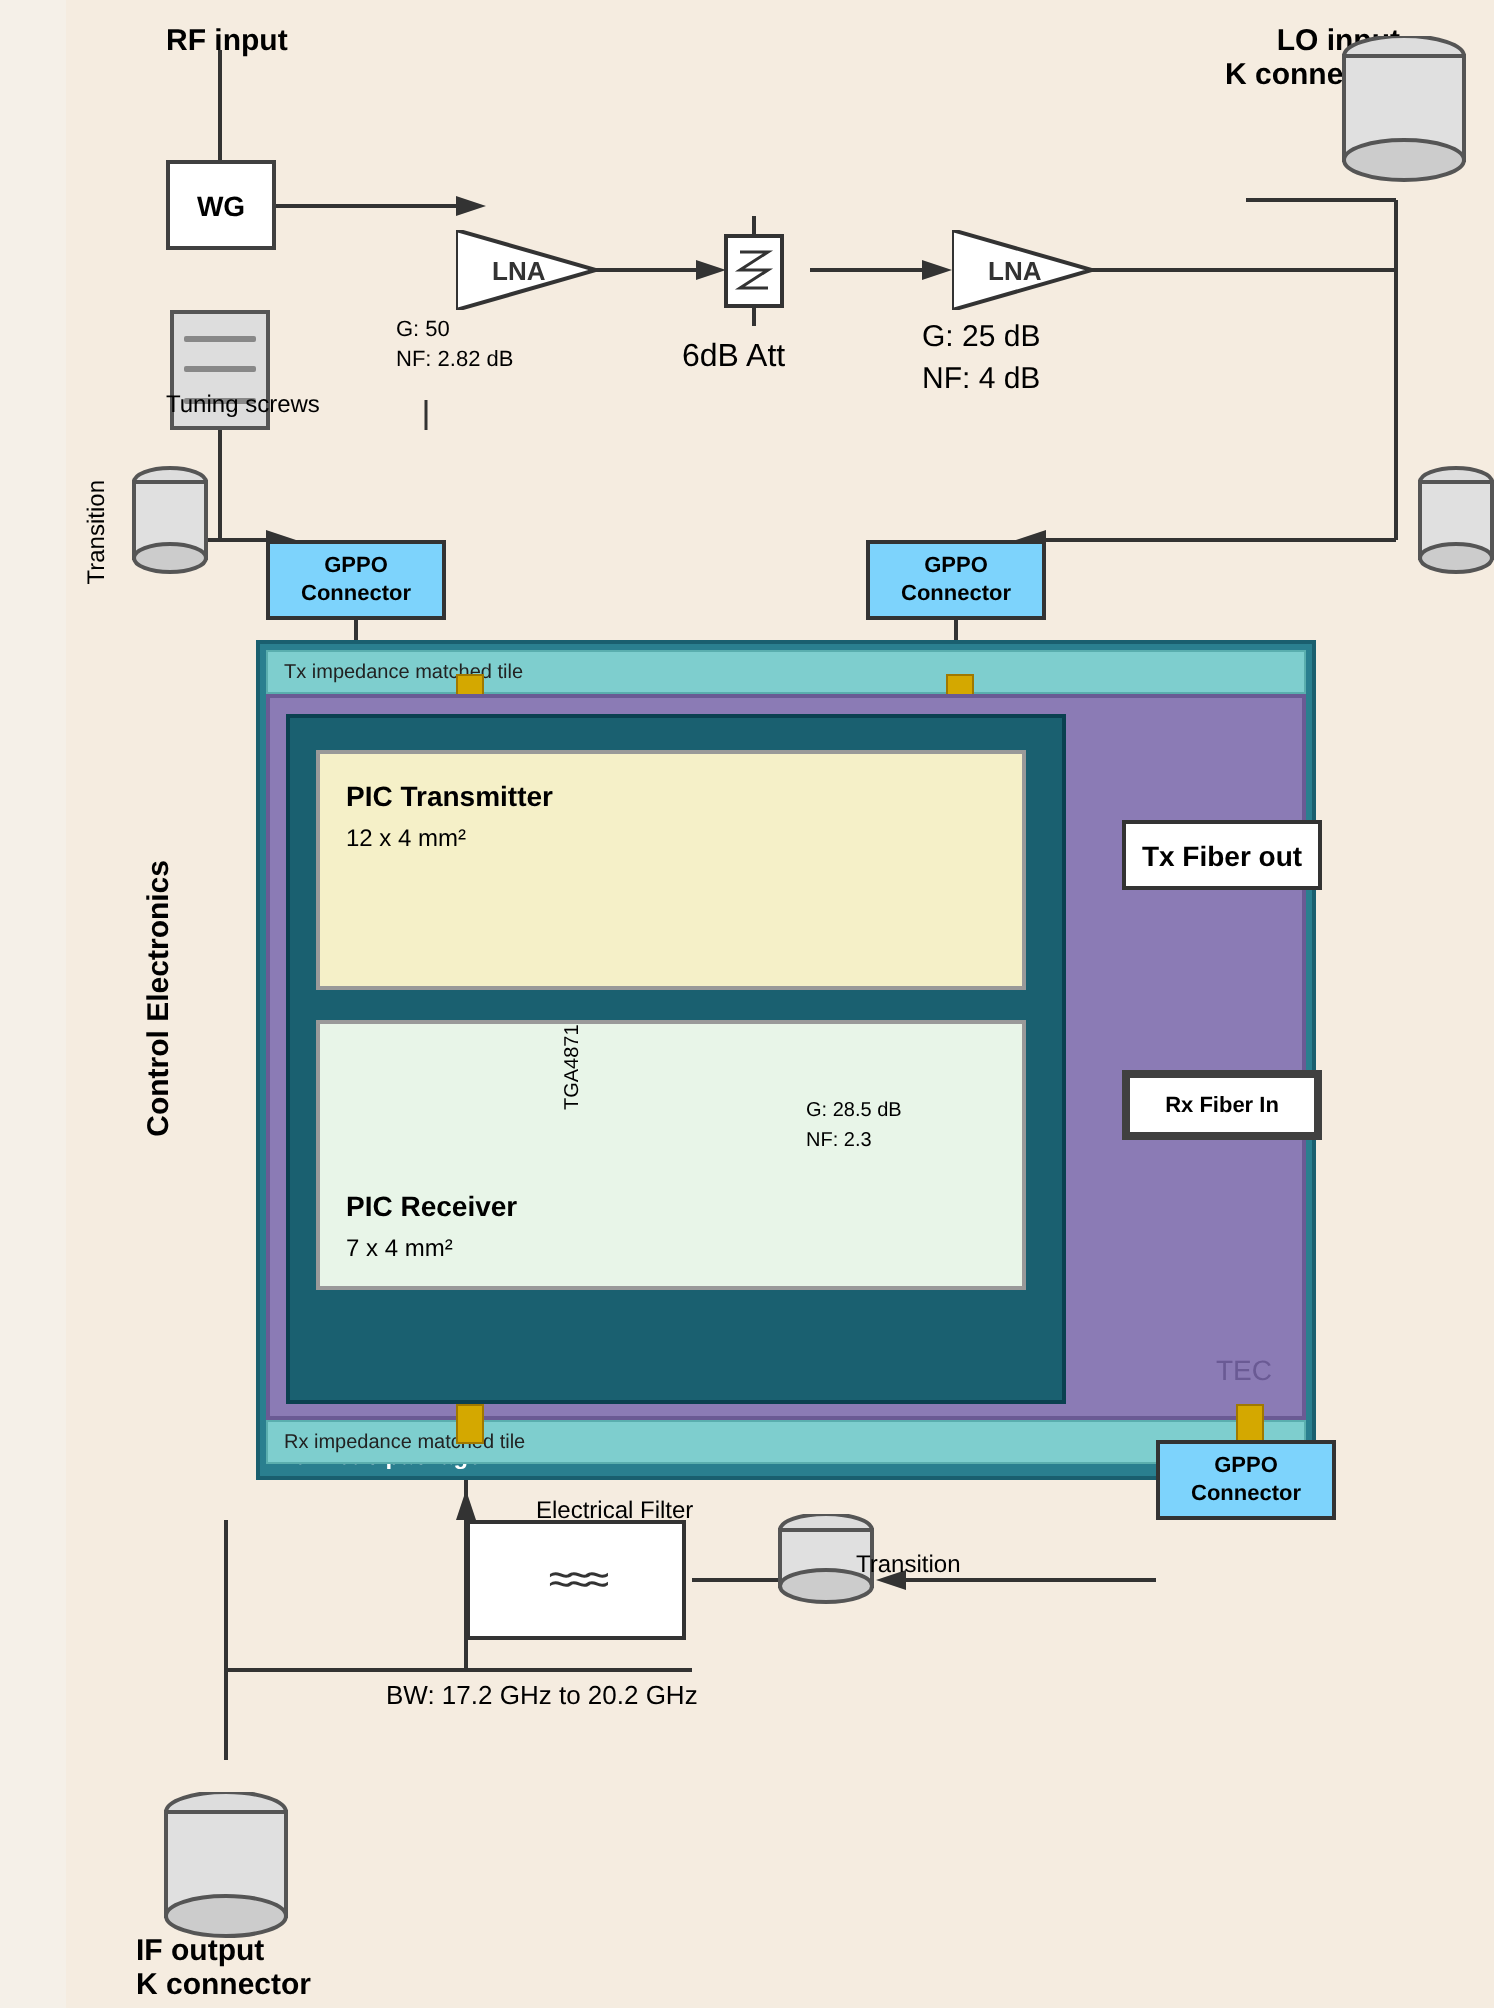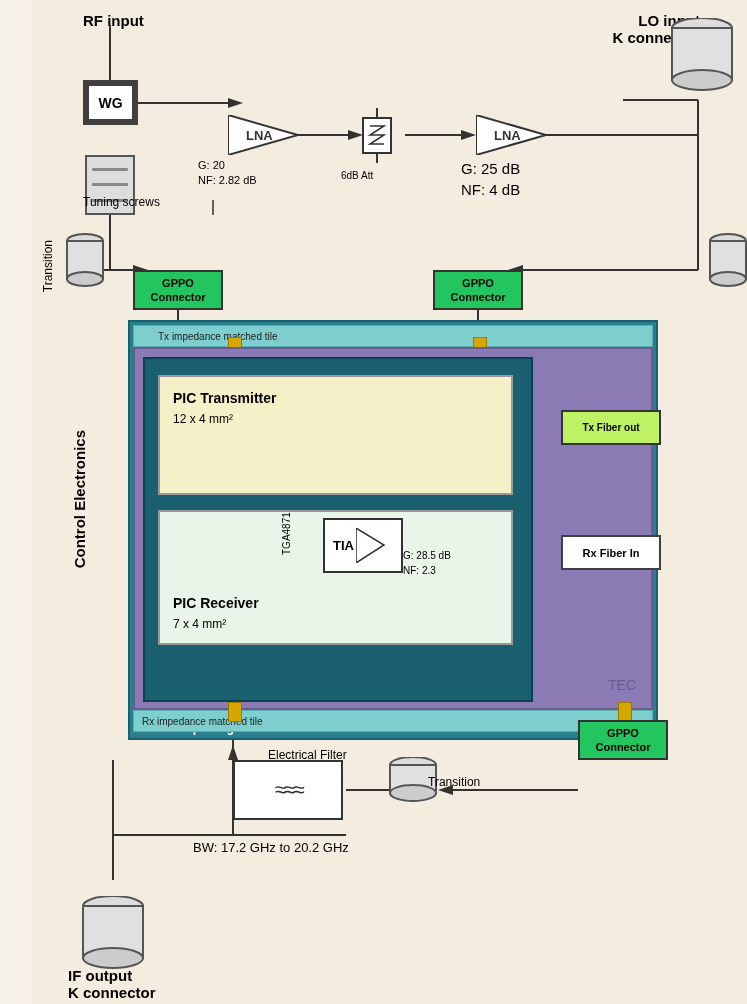--- a/index.html
+++ b/index.html
@@ -49,21 +49,21 @@
       font-weight: bold;
     }
 
     
     .wg-box {
       position: absolute;
       top: 80px;
       left: 50px;
       width: 55px;
       height: 45px;
-      border: 6px solid #404040;
+      border: 2px solid #404040;
       background: white;
       display: flex;
       align-items: center;
       justify-content: center;
       font-size: 14px;
       font-weight: bold;
     }
 
     
     .tuning-label {
@@ -105,21 +105,21 @@
       top: 240px;
       right: 8px;
       font-size: 12px;
       writing-mode: vertical-rl;
     }
 
     
     .gppo-box {
       position: absolute;
       border: 2px solid #333;
-      background: #22c55e;
+      background: #7dd3fc;
       display: flex;
       justify-content: center;
       text-align: center;
       font-size: 11px;
       font-weight: bold;
       line-height: 1.3;
       padding: 4px;
     }
 
     .gppo1 {
@@ -182,21 +182,21 @@
     .tx-tile {
       position: absolute;
       top: 325px;
       left: 100px;
       width: 520px;
       height: 22px;
       background: #7ecece;
       border: 1px solid #5aaeae;
       display: flex;
       align-items: center;
-      padding-left: 24px;
+      padding-left: 8px;
       font-size: 10px;
       color: #222;
     }
 
     
     .rx-tile {
       position: absolute;
       top: 710px;
       left: 100px;
       width: 520px;
@@ -304,37 +304,37 @@
     }
 
     
     .tx-fiber-box {
       position: absolute;
       top: 410px;
       left: 528px;
       width: 100px;
       height: 35px;
       border: 2px solid #333;
-      background: #bef264;
+      background: #ffffff;
       display: flex;
       align-items: center;
       justify-content: center;
-      font-size: 10px;
+      font-size: 14px;
       font-weight: bold;
       text-align: center;
     }
 
     
     .rx-fiber-box {
       position: absolute;
       top: 535px;
       left: 528px;
       width: 100px;
       height: 35px;
-      border: 2px solid #404040;
+      border: 4px solid #404040;
       background: white;
       display: flex;
       align-items: center;
       justify-content: center;
       font-size: 11px;
       font-weight: bold;
       text-align: center;
     }
 
     
@@ -535,35 +535,35 @@
   <div class="tuning-label">Tuning screws</div>
 
   <div style="position:absolute;top:115px;left:195px;">
     <svg width="70" height="40" viewBox="0 0 70 40">
       <polygon points="0,0 70,20 0,40" fill="white" stroke="#333" stroke-width="2"></polygon>
       <text x="18" y="25" font-size="13" font-weight="bold" fill="#333">LNA</text>
     </svg>
   </div>
 
   <div class="lna1-specs">
-    <div>G: 20</div>
+    <div>G: 50</div>
     <div>NF: 2.82 dB</div>
   </div>
 
   <div style="position:absolute;top:108px;left:315px;">
     <svg width="58" height="55" viewBox="0 0 58 55">
 
       <line x1="29" y1="0" x2="29" y2="10" stroke="#333" stroke-width="2"></line>
       <rect x="15" y="10" width="28" height="35" fill="white" stroke="#333" stroke-width="2"></rect>
 
       <polyline points="22,18 36,18 22,27 36,27 22,36 36,36" fill="none" stroke="#333" stroke-width="1.5"></polyline>
       <line x1="29" y1="45" x2="29" y2="55" stroke="#333" stroke-width="2"></line>
     </svg>
   </div>
-  <div style="position:absolute;top:170px;left:308px;font-size:10px;">6dB Att</div>
+  <div style="position:absolute;top:170px;left:308px;font-size:16px;">6dB Att</div>
 
   <div style="position:absolute;top:115px;left:443px;">
     <svg width="70" height="40" viewBox="0 0 70 40">
       <polygon points="0,0 70,20 0,40" fill="white" stroke="#333" stroke-width="2"></polygon>
       <text x="18" y="25" font-size="13" font-weight="bold" fill="#333">LNA</text>
     </svg>
   </div>
 
   <div class="lna2-specs">
     <div>G: 25 dB</div>
@@ -629,27 +629,20 @@
   <div class="pic-tx-box"></div>
   <div class="pic-tx-label">PIC Transmitter</div>
   <div class="pic-tx-size">12 x 4 mm²</div>
 
   <div class="pic-rx-box"></div>
   <div class="pic-rx-label">PIC Receiver</div>
   <div class="pic-rx-size">7 x 4 mm²</div>
 
   <div style="position:absolute;top:555px;left:248px;font-size:10px;transform:rotate(-90deg);transform-origin:left top;white-space:nowrap;">TGA4871</div>
 
-  <div style="position:absolute;top:518px;left:290px;width:80px;height:55px;background:white;border:2px solid #333;display:flex;align-items:center;justify-content:flex-start;padding-left:8px;">
-    <span style="font-size:13px;font-weight:bold;">TIA</span>
-
-    <svg width="30" height="35" viewBox="0 0 30 35" style="margin-left:2px;">
-      <polygon points="0,0 28,17 0,35" fill="white" stroke="#333" stroke-width="1.5"></polygon>
-    </svg>
-  </div>
 
   <div class="tia-specs">
     <div>G: 28.5 dB</div>
     <div>NF: 2.3</div>
   </div>
 
   <div class="tx-fiber-box">Tx Fiber out</div>
 
   <div class="rx-fiber-box">Rx Fiber In</div>
 

